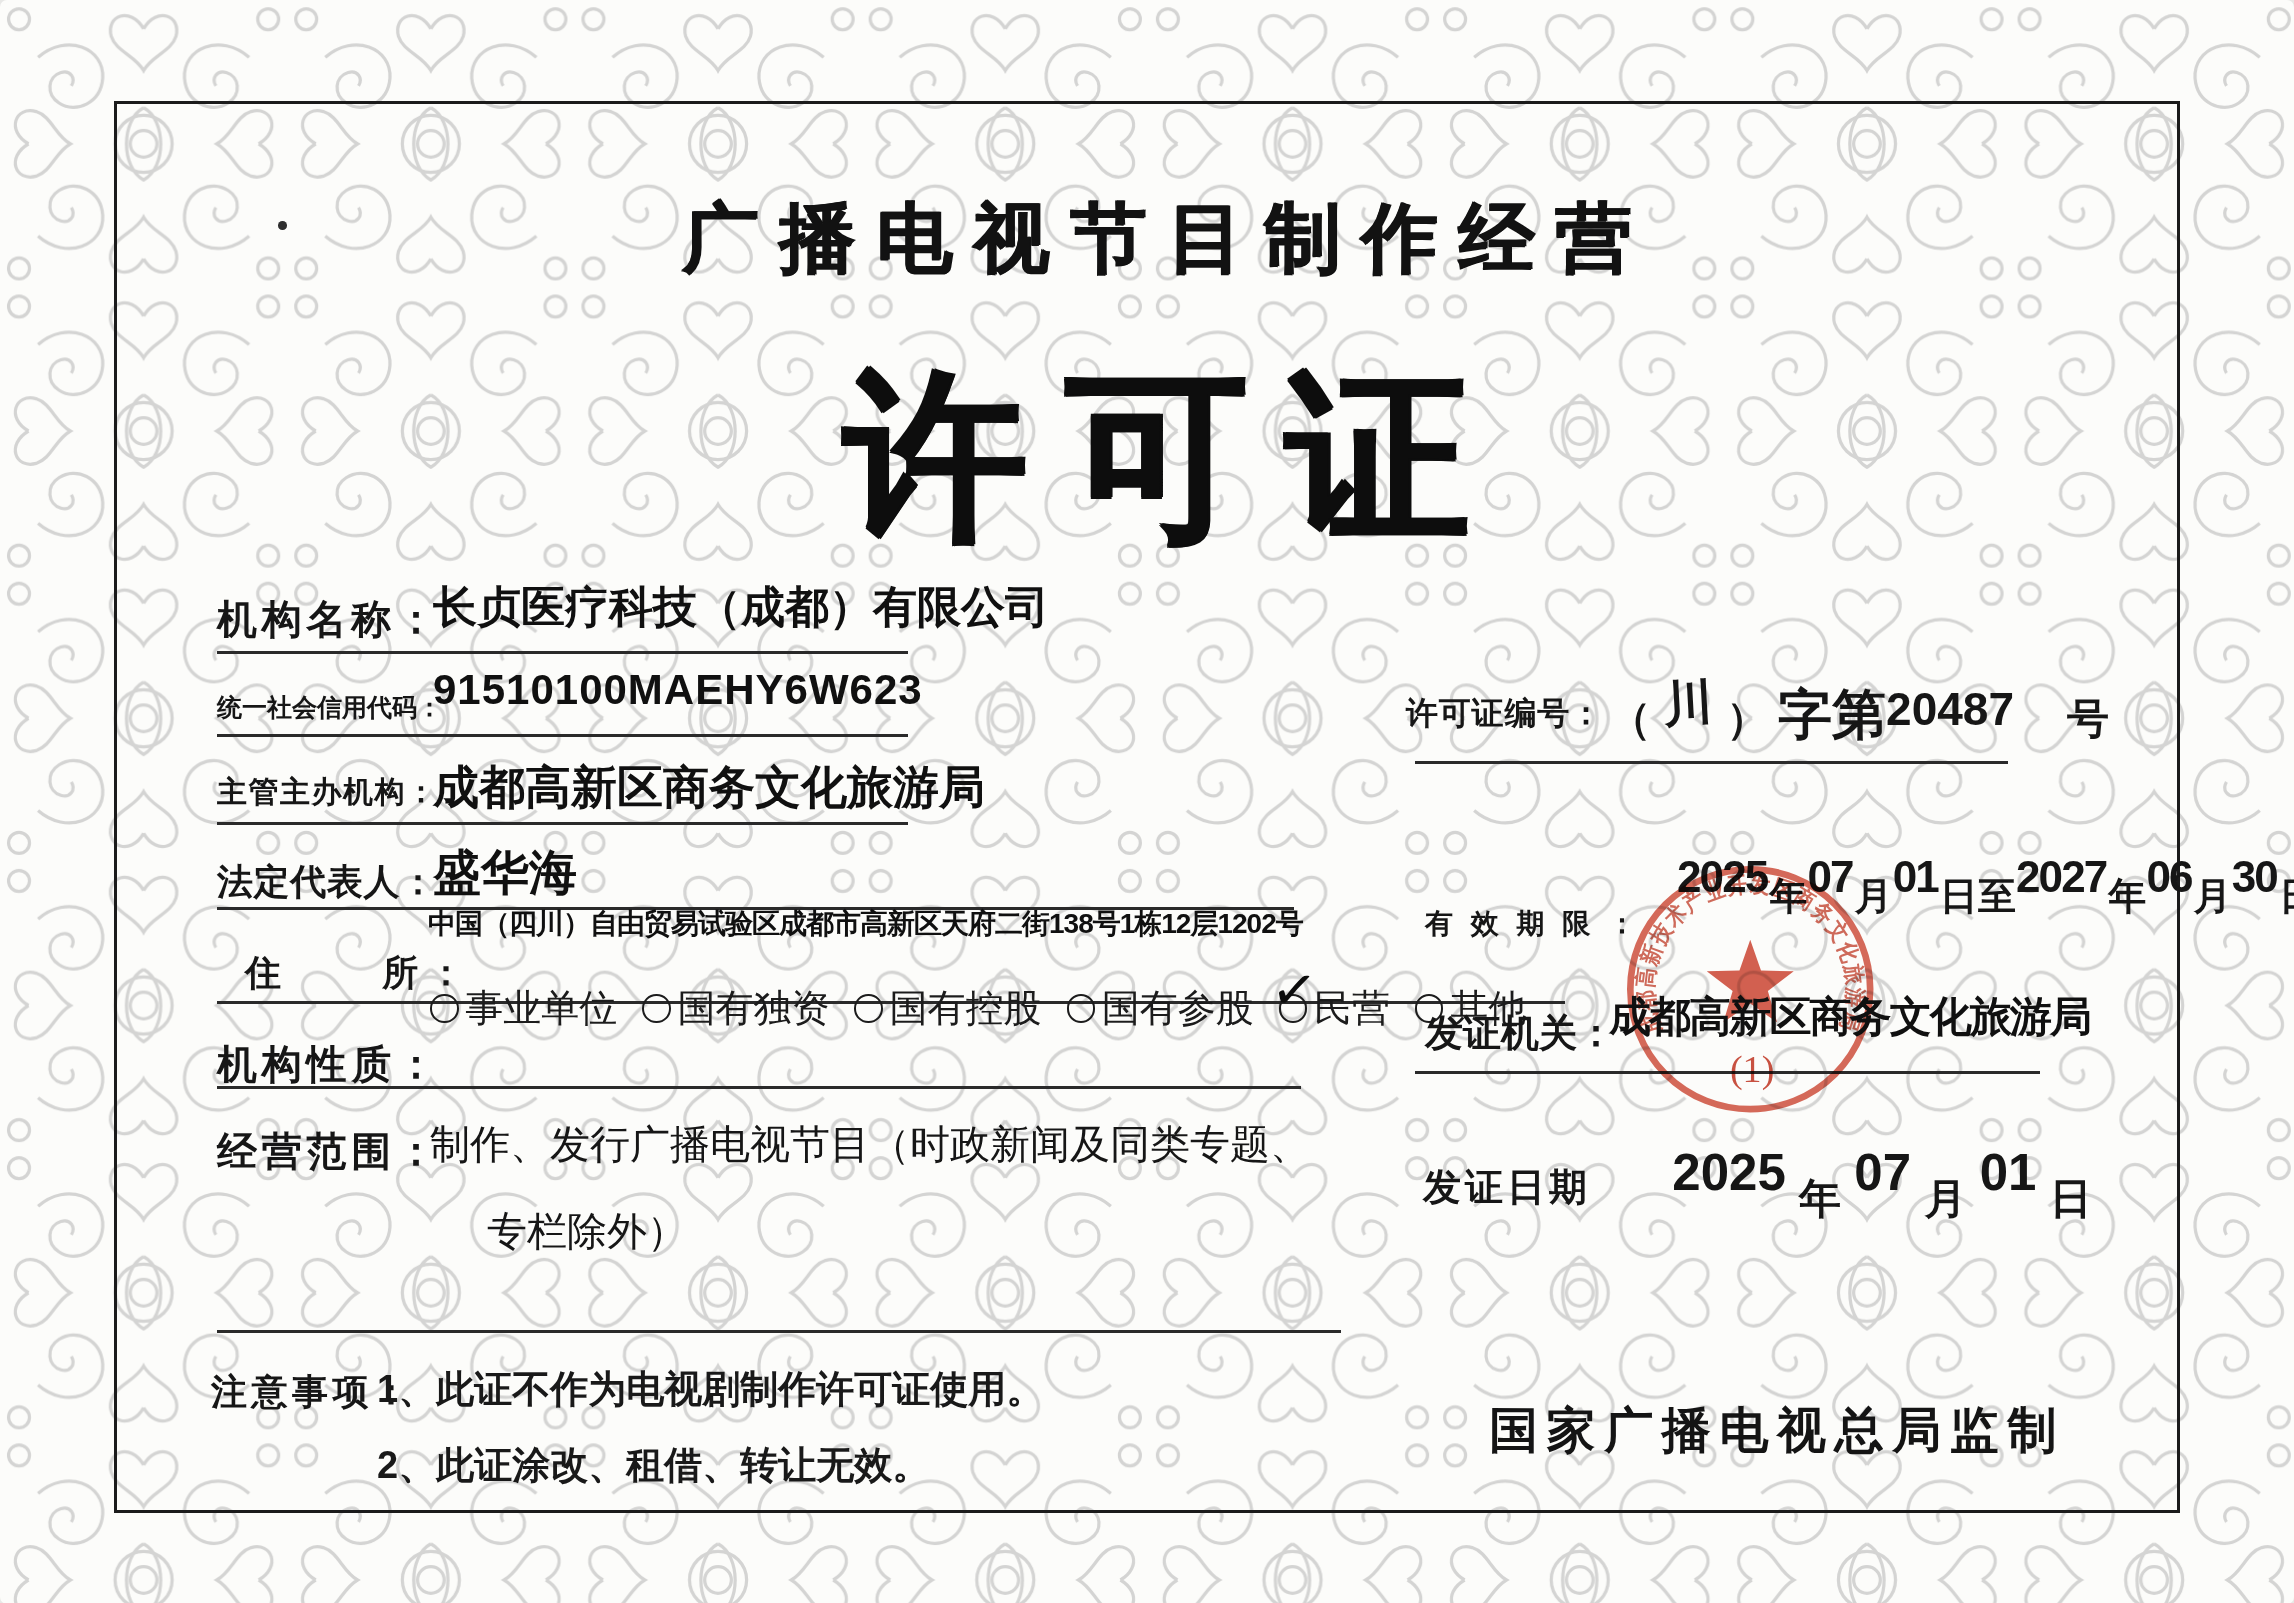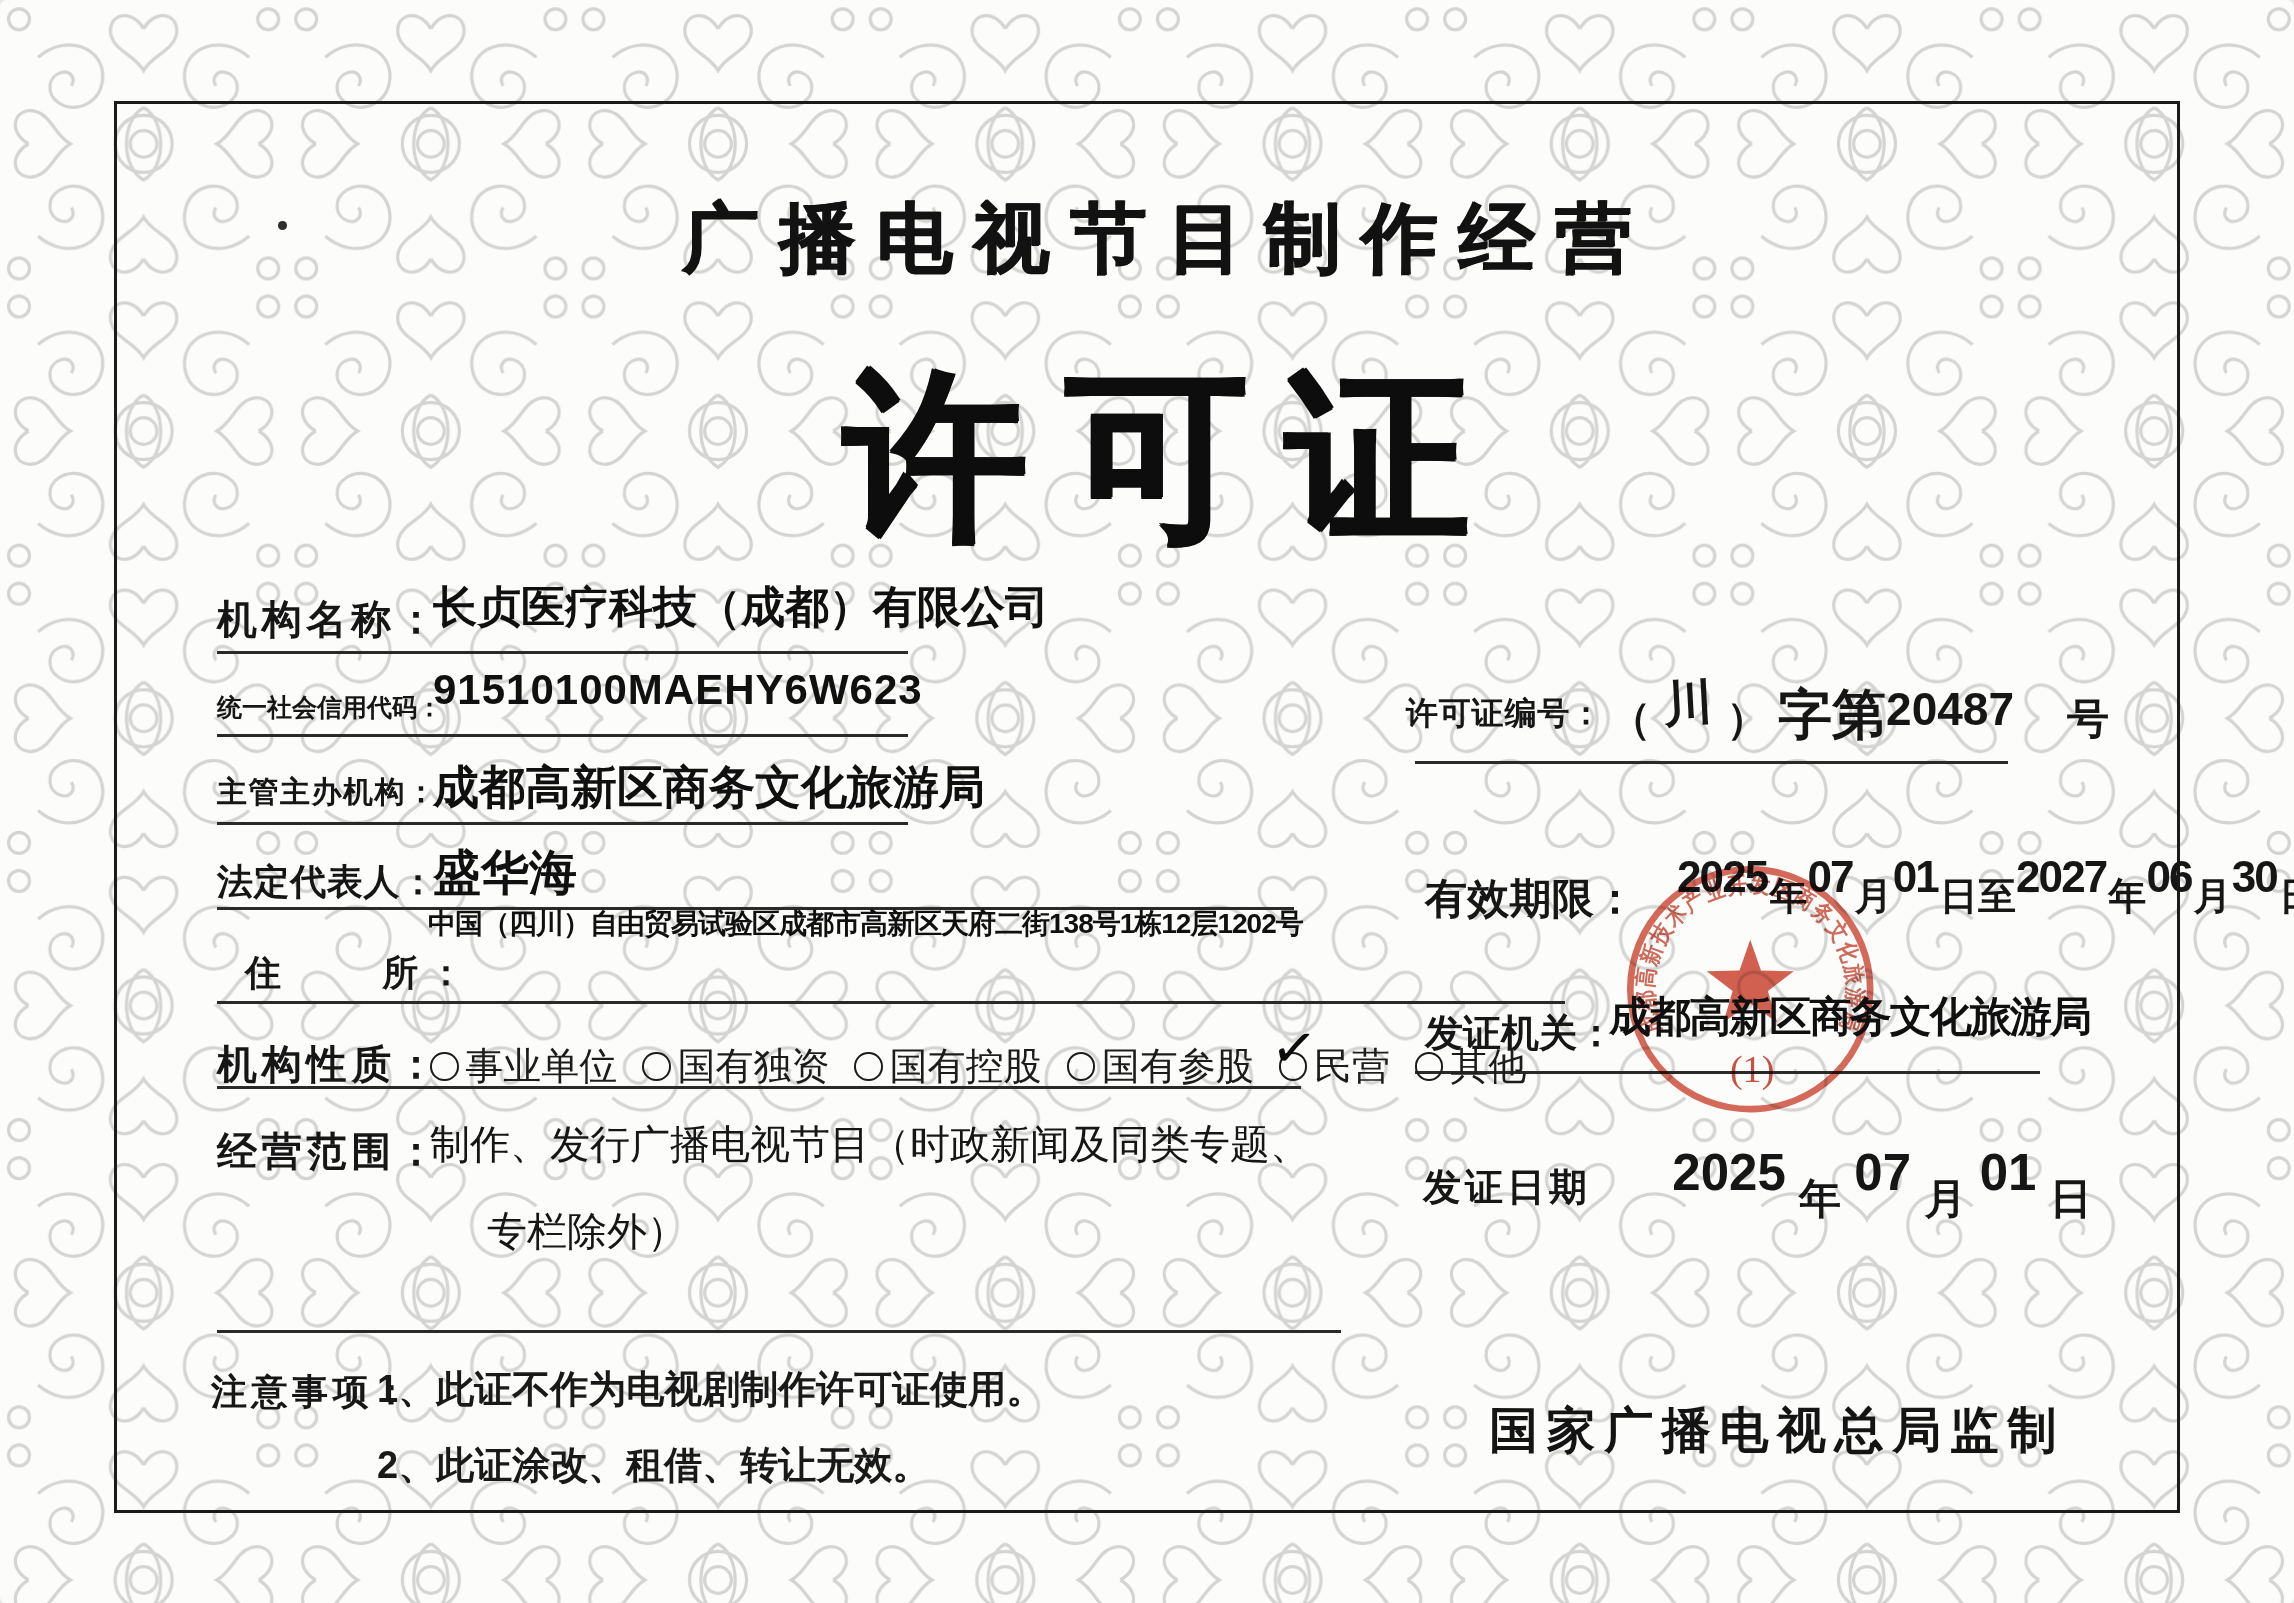--- a/index.html
+++ b/index.html
@@ -111,21 +111,21 @@
   <div class="t val" style="left:433px;top:841px;font-size:48px;">盛华海</div>
   <div class="u" style="left:217px;top:907px;width:1077px;"></div>
 
   <div class="t" style="left:217px;top:949px;">
     <span class="lbl w230" style="font-size:36px;margin-left:28px;">住　　所：</span></div>
   <div class="t val" style="left:428px;top:905px;font-size:28px;font-weight:700;letter-spacing:-1px;">中国（四川）自由贸易试验区成都市高新区天府二街138号1栋12层1202号</div>
   <div class="u" style="left:217px;top:1001px;width:1348px;"></div>
 
   <div class="t" style="left:217px;top:1037px;">
     <span class="lbl w230" style="font-size:40px;">机构性质：</span></div>
-  <div class="t opts" style="left:430px;top:1041px;">
+  <div class="t opts" style="left:430px;top:983px;">
     <span class="opt">
       <span class="circ"></span>
 
       <span>事业单位</span>
       </span>
     <span class="opt">
       <span class="circ"></span>
 
       <span>国有独资</span>
       </span>
@@ -164,21 +164,21 @@
     <span style="font-size:42px;font-weight:700;">（</span>
     <span class="region-char">川</span>
     <span style="font-size:42px;font-weight:700;">）</span>
     <span style="font-size:54px;font-weight:700;margin-left:9.5px;">字第</span>
     <span style="font-size:46px;font-weight:800;position:relative;top:-7.6px;">20487</span>
     <span style="font-size:42px;font-weight:700;margin-left:53px;">号</span>
   </div>
   <div class="u" style="left:1415px;top:761px;width:593px;"></div>
 
   <div class="t" style="left:1425px;top:871px;">
-    <span class="lbl" style="width:211px;font-size:42px;">有效期限：</span></div>
+    <span class="lbl" style="width:211px;font-size:28px;margin-top:34px;">有效期限：</span></div>
   <div class="t vrow" style="left:1676px;top:867px;">
     <span class="vnum">2025</span>
     <span class="vu">年</span>
     <span class="vnum">07</span>
     <span class="vu">月</span>
     <span class="vnum">01</span>
     <span class="vu">日</span>
     <span class="vu">至</span>
     <span class="vnum">2027</span>
     <span class="vu">年</span>

